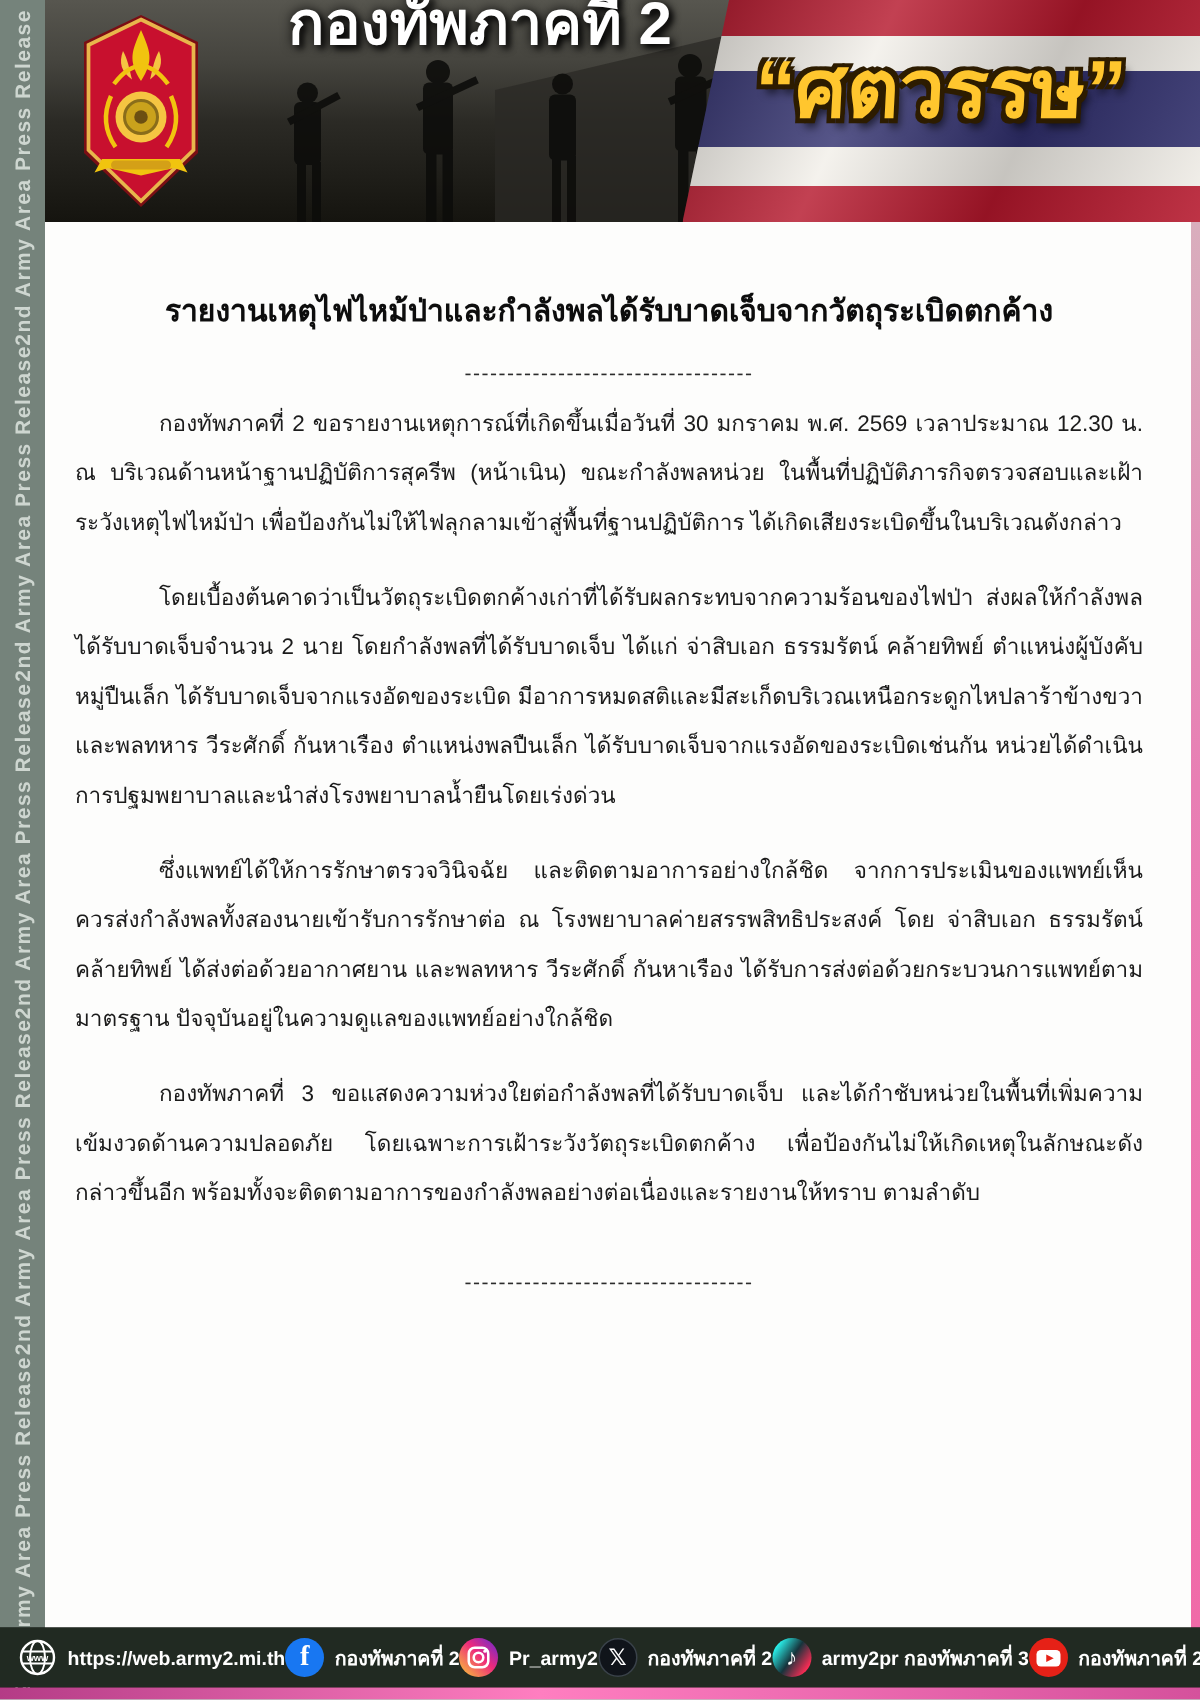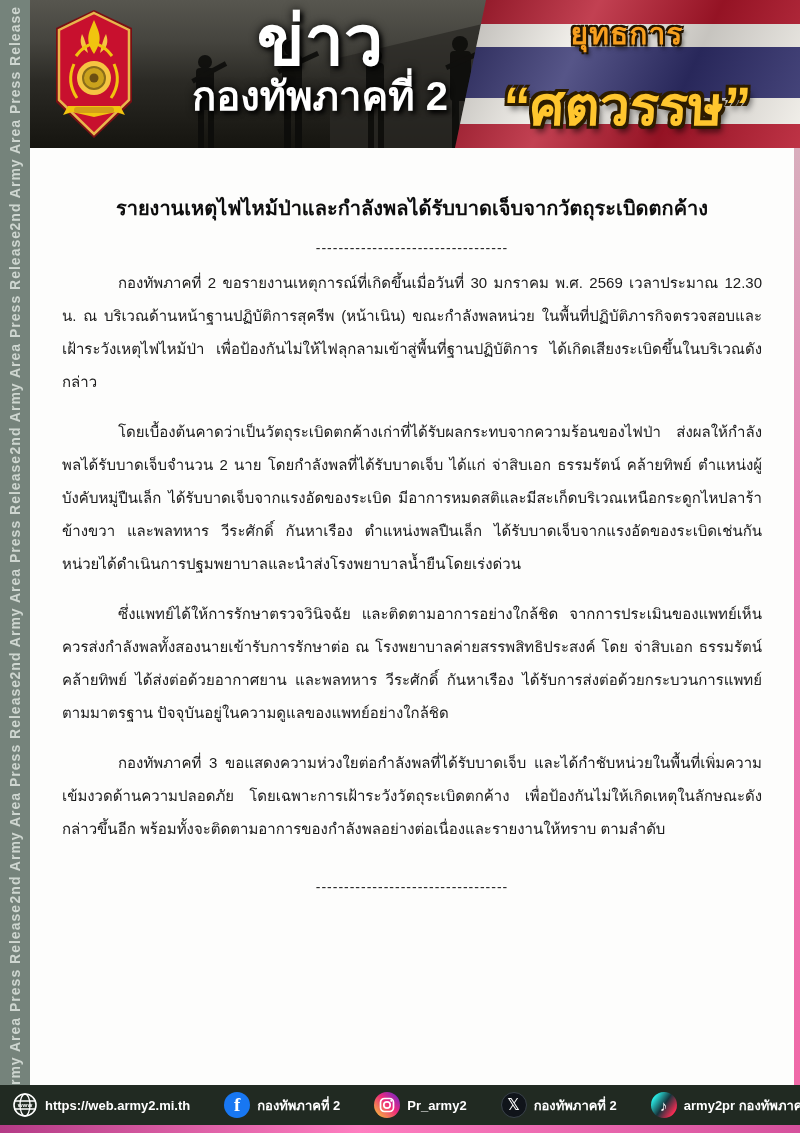--- a/index.html
+++ b/index.html
@@ -29,32 +29,32 @@
   .hdr-unit { font-size:40px; font-weight:bold; line-height:48px; margin-top:-8px;
     text-shadow:0 0 8px rgba(0,0,0,.9),3px 3px 4px rgba(0,0,0,.85); }
   .op-wrap { position:absolute; right:8px; top:10px; width:330px; text-align:center; }
   .op-label { font-size:30px; font-weight:bold; color:#f79f1f; letter-spacing:1px;
     text-shadow:-2px -2px 0 #231500,2px -2px 0 #231500,-2px 2px 0 #231500,2px 2px 0 #231500,3px 4px 4px rgba(0,0,0,.6); }
   .op-name { font-size:54px; font-weight:bold; color:#ffc62e; margin-top:6px; transform:skewX(-3deg);
     text-shadow:-3px -3px 0 #2d1c00,3px -3px 0 #2d1c00,-3px 3px 0 #2d1c00,3px 3px 0 #2d1c00,4px 6px 6px rgba(0,0,0,.65); }
 
   
   .sheet { position:absolute; left:30px; top:148px; width:764px; height:937px; background:#fdfdfc; z-index:3;
-    padding:42px 32px 0 32px; color:#161616; }
+    padding:42px 32px 0 20px; color:#161616; }
   .doc-title { text-align:center; font-weight:bold; font-size:20px; line-height:36px; color:#0d0d0d; }
   .sep { text-align:center; font-size:14px; color:#2c2c2c; margin:14px 0 10px 0; letter-spacing:1px; }
   .sep.end { margin-top:34px; }
   .para { font-size:15px; line-height:33px; text-align:justify; text-indent:56px; margin-bottom:17px; color:#1b1b1b; }
 
   .pink-right { position:absolute; right:0; top:148px; width:6px; height:937px; z-index:6;
     background:linear-gradient(180deg,#d9aebd 0%,#e87fb4 40%,#f06aa8 100%); }
 
   
   .footer { position:absolute; left:0; top:1085px; width:800px; height:40px; background:#212a22; z-index:7;
-    display:flex; align-items:center; justify-content:space-between; padding:0 12px;gap:34px; }
+    display:flex; align-items:center; justify-content:space-between; padding:0 12px; }
   .f-item { display:flex; align-items:center; gap:7px; }
   .f-label { color:#ffffff; font-weight:bold; font-size:13px; white-space:nowrap; }
   .cicon { width:26px; height:26px; border-radius:50%; display:flex; align-items:center; justify-content:center; flex:0 0 auto; }
   .fb { background:#1877f2; color:#fff; font-weight:bold; font-size:19px; font-family:"Liberation Serif",serif; }
   .ig { background:linear-gradient(45deg,#f9ce34 0%,#ee2a7b 55%,#6228d7 100%); }
   .xx { background:#10141a; border:1px solid #3a424a; color:#fff; font-weight:bold; font-size:15px; }
   .tt { background:linear-gradient(125deg,#2af0ea 15%,#16343c 50%,#fe2c55 85%); color:#fff; font-size:15px; }
   .yt { background:#e62117; }
 
   .pink-bottom { position:absolute; left:0; top:1125px; width:800px; height:8px; z-index:7;
@@ -127,26 +127,24 @@
       <circle cx="46" cy="70" r="17" fill="#f5c542"></circle>
       <circle cx="46" cy="70" r="11" fill="#caa21c" stroke="#8a6d1a" stroke-width="2"></circle>
       <circle cx="46" cy="70" r="4.5" fill="#6b4f12"></circle>
       <path d="M26 56 Q18 74 29 90" fill="none" stroke="#f1c40f" stroke-width="3"></path>
       <path d="M66 56 Q74 74 63 90" fill="none" stroke="#f1c40f" stroke-width="3"></path>
       <path d="M20 98 L72 98 L77 107 L68 104 L46 109 L24 104 L15 107 Z" fill="#f1c40f"></path>
       <rect x="26" y="99" width="40" height="6" rx="3" fill="#d4a017"></rect>
     </svg>
 
     <div class="hdr-title">
-      <div class="hdr-news">ข่าว</div>
       <div class="hdr-unit">กองทัพภาคที่ 2</div>
     </div>
 
     <div class="op-wrap">
-      <div class="op-label">ยุทธการ</div>
       <div class="op-name">“ศตวรรษ”</div>
     </div>
   </div>
 
   <div class="sheet">
     <div class="doc-title">รายงานเหตุไฟไหม้ป่าและกำลังพลได้รับบาดเจ็บจากวัตถุระเบิดตกค้าง</div>
     <div class="sep">----------------------------------</div>
     <p class="para">กองทัพภาคที่ 2 ขอรายงานเหตุการณ์ที่เกิดขึ้นเมื่อวันที่ 30 มกราคม พ.ศ. 2569 เวลาประมาณ 12.30 น. ณ บริเวณด้านหน้าฐานปฏิบัติการสุครีพ (หน้าเนิน) ขณะกำลังพลหน่วย ในพื้นที่ปฏิบัติภารกิจตรวจสอบและเฝ้าระวังเหตุไฟไหม้ป่า เพื่อป้องกันไม่ให้ไฟลุกลามเข้าสู่พื้นที่ฐานปฏิบัติการ ได้เกิดเสียงระเบิดขึ้นในบริเวณดังกล่าว</p>
     <p class="para">โดยเบื้องต้นคาดว่าเป็นวัตถุระเบิดตกค้างเก่าที่ได้รับผลกระทบจากความร้อนของไฟป่า ส่งผลให้กำลังพลได้รับบาดเจ็บจำนวน 2 นาย โดยกำลังพลที่ได้รับบาดเจ็บ ได้แก่ จ่าสิบเอก ธรรมรัตน์ คล้ายทิพย์ ตำแหน่งผู้บังคับหมู่ปืนเล็ก ได้รับบาดเจ็บจากแรงอัดของระเบิด มีอาการหมดสติและมีสะเก็ดบริเวณเหนือกระดูกไหปลาร้าข้างขวา และพลทหาร วีระศักดิ์ กันหาเรือง ตำแหน่งพลปืนเล็ก ได้รับบาดเจ็บจากแรงอัดของระเบิดเช่นกัน หน่วยได้ดำเนินการปฐมพยาบาลและนำส่งโรงพยาบาลน้ำยืนโดยเร่งด่วน</p>
     <p class="para">ซึ่งแพทย์ได้ให้การรักษาตรวจวินิจฉัย และติดตามอาการอย่างใกล้ชิด จากการประเมินของแพทย์เห็นควรส่งกำลังพลทั้งสองนายเข้ารับการรักษาต่อ ณ โรงพยาบาลค่ายสรรพสิทธิประสงค์ โดย จ่าสิบเอก ธรรมรัตน์ คล้ายทิพย์ ได้ส่งต่อด้วยอากาศยาน และพลทหาร วีระศักดิ์ กันหาเรือง ได้รับการส่งต่อด้วยกระบวนการแพทย์ตามมาตรฐาน ปัจจุบันอยู่ในความดูแลของแพทย์อย่างใกล้ชิด</p>

